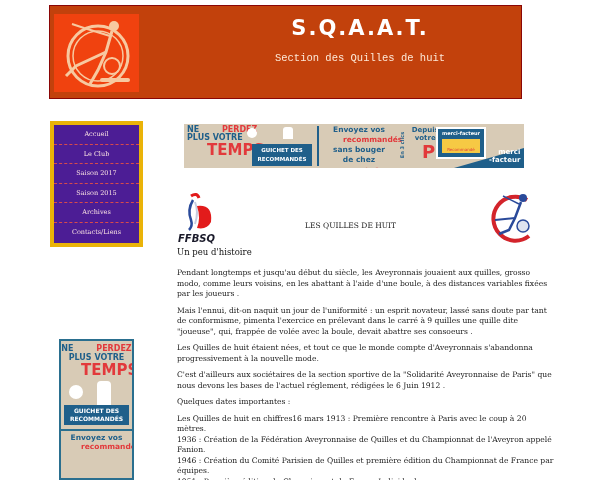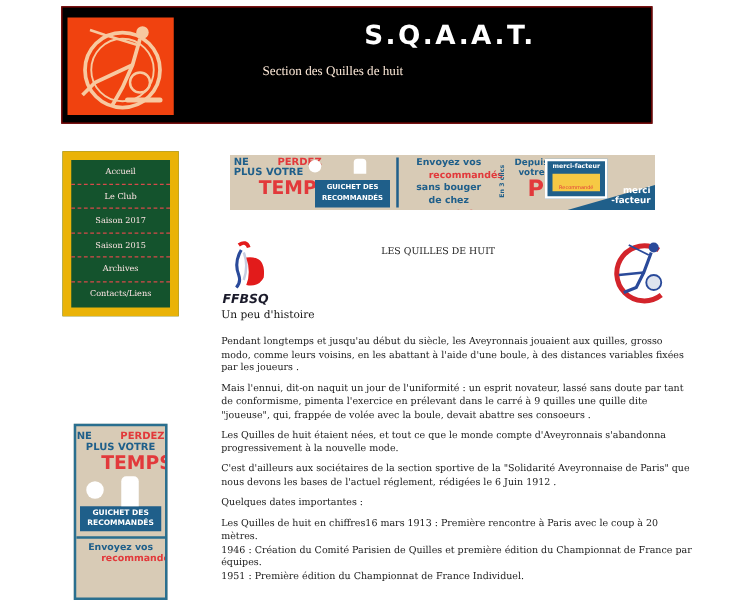--- a/index.html
+++ b/index.html
@@ -2,44 +2,44 @@
 <html><head>
 <meta charset="utf-8">
 <style>
   * { margin:0; padding:0; box-sizing:border-box; }
   html, body { width:600px; height:480px; overflow:hidden; background:#ffffff; }
   body { position:relative; font-family:"DejaVu Serif", serif; color:#222; }
 
   
   #header {
     position:absolute; left:49px; top:5px; width:473px; height:94px;
-    background:#000000; border:1px solid #8a0606;
+    background:#c2410c; border:1px solid #8a0606;
   }
   #logo {
     position:absolute; left:4px; top:8px; width:85px; height:78px;
     background:#f0420f;
   }
   #logo svg { width:100%; height:100%; display:block; }
   #title {
     position:absolute; left:160px; top:10px; width:300px; text-align:center;
     color:#fff; font-family:"DejaVu Sans", sans-serif; font-size:21px; font-weight:bold; letter-spacing:2px;
   }
   #subtitle1 {
-    position:absolute; left:160px; top:46px; width:300px; text-align:left;
-    color:#fde9d8; font-family:Liberation Serif, serif; font-size:10.5px;
+    position:absolute; left:160px; top:46px; width:300px; text-align:center;
+    color:#fde9d8; font-family:Liberation Mono, monospace; font-size:10.5px;
   }
   #subtitle2 {
     position:absolute; left:120px; top:72px; width:370px; text-align:center;
     color:#fde9d8; font-family:"DejaVu Sans", sans-serif; font-size:10.5px;
   }
 
   
   #nav {
     position:absolute; left:50px; top:121px; width:93px;
-    background:#14532d; border:7px solid #eab308;
+    background:#4c1d95; border:4px solid #eab308;
   }
   .nav-item {
     display:block; height:19.6px; line-height:19.6px; text-align:center;
     color:#fbe3e3; font-size:6.5px; font-family:"DejaVu Serif", serif;
     border-bottom:1px dashed #d84a4a; cursor:pointer;
   }
   .nav-item:last-child { border-bottom:none; }
 
   
   #ad-top {
@@ -53,21 +53,21 @@
   #ad-side {
     position:absolute; left:59px; top:339px; width:75px; height:141px;
     background:#d8cbb6; border:2px solid #2a6f8f; overflow:hidden;
     font-family:"DejaVu Sans", sans-serif; text-align:center;
   }
 
   
   #content { position:absolute; left:177px; top:190px; width:380px; }
   #ffbsq-logo { position:absolute; left:0; top:0; width:42px; height:55px; }
   #page-heading {
-    position:absolute; left:128px; top:6px; font-size:7.5px; color:#222;
+    position:absolute; left:128px; top:31px; font-size:7.5px; color:#222;
   }
   #right-logo { position:absolute; left:312px; top:0; width:50px; height:55px; }
   #section-title {
     position:absolute; left:0; top:57px; font-size:8.5px; font-weight:normal; color:#111;
   }
   #body-text { position:absolute; left:0; top:78px; width:378px; font-size:7.6px; line-height:10.5px; color:#222; }
   #body-text p { margin-bottom:6px; }
   #body-text .dates div { }
 </style>
 </head>
@@ -179,18 +179,19 @@
   </div>
   <div id="section-title">Un peu d'histoire</div>
   <div id="body-text">
     <p>Pendant longtemps et jusqu'au début du siècle, les Aveyronnais jouaient aux quilles, grosso modo, comme leurs voisins, en les abattant à l'aide d'une boule, à des distances variables fixées par les joueurs .</p>
     <p>Mais l'ennui, dit-on naquit un jour de l'uniformité : un esprit novateur, lassé sans doute par tant de conformisme, pimenta l'exercice en prélevant dans le carré à 9 quilles une quille dite "joueuse", qui, frappée de volée avec la boule, devait abattre ses consoeurs .</p>
     <p>Les Quilles de huit étaient nées, et tout ce que le monde compte d'Aveyronnais s'abandonna progressivement à la nouvelle mode.</p>
     <p>C'est d'ailleurs aux sociétaires de la section sportive de la "Solidarité Aveyronnaise de Paris" que nous devons les bases de l'actuel réglement, rédigées le 6 Juin 1912 .</p>
     <p>Quelques dates importantes :</p>
     <div class="dates">
       <div>Les Quilles de huit en chiffres16 mars 1913 : Première rencontre à Paris avec le coup à 20 mètres.</div>
+      <div>1936 : Création de la Fédération Aveyronnaise de Quilles et du Championnat de l'Aveyron appelé Fanion.</div>
       <div>1946 : Création du Comité Parisien de Quilles et première édition du Championnat de France par équipes.</div>
       <div>1951 : Première édition du Championnat de France Individuel.</div>
 
     </div>
   </div>
 </div>
 
 </body></html>

